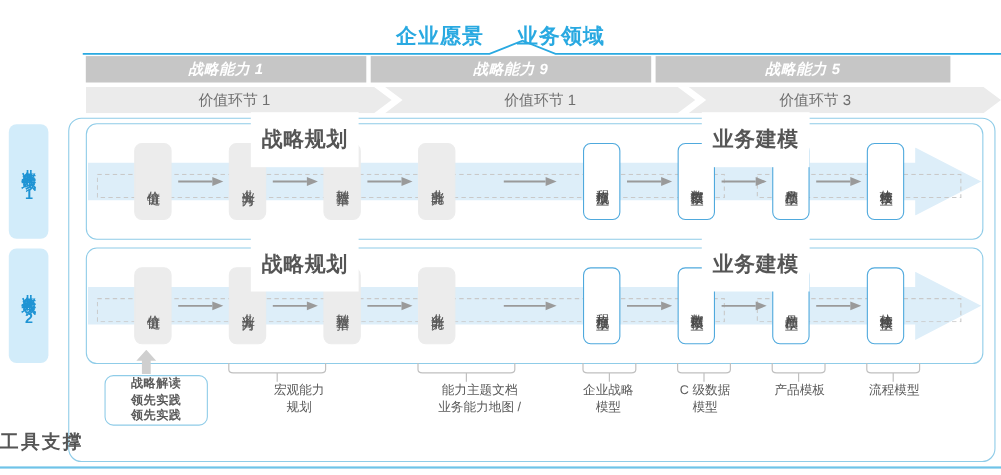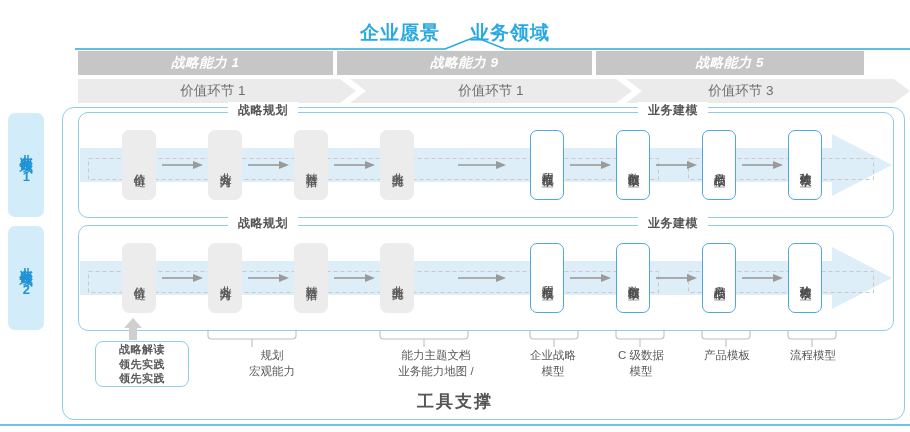--- a/index.html
+++ b/index.html
@@ -69,22 +69,22 @@
     box-sizing:border-box;
   }
   #band-1{top:112px;}
   #band-2{top:225px;}
   .band-border{
     position:absolute;inset:0;
     border:1.3px solid #8fcce8;border-radius:10px;box-sizing:border-box;
   }
   .band-title{
     position:absolute;top:-10px;
-    background:#ffffff;padding:0 10px;
-    font-size:12px;font-weight:bold;color:#555555;
+    background:#ffffff;padding:12px 10px;
+    font-size:19px;font-weight:bold;color:#555555;
     white-space:nowrap;z-index:6;letter-spacing:.5px;
   }
   .band-title.left{left:150px;}
   .band-title.right{left:560px;}
 
   
   .flow-arrow{position:absolute;left:2px;top:22px;width:812px;height:62px;z-index:1;}
 
   
   .track{position:absolute;left:10px;top:46px;width:795px;height:22px;z-index:2;}
@@ -118,21 +118,21 @@
     font-weight:bold;letter-spacing:.5px;z-index:5;
   }
   .tool-label{
     position:absolute;top:348px;
     font-size:11.5px;color:#5a5a5a;line-height:1.35;text-align:center;
     white-space:nowrap;z-index:4;
   }
 
   .support-title{
     position:absolute;left:0;top:390px;width:910px;
-    text-align:center;font-size:17px;font-weight:bold;color:#555555;
+    text-align:left;font-size:17px;font-weight:bold;color:#555555;
     letter-spacing:2px;
   }
   .bottom-rule{
     position:absolute;left:0;top:424px;width:910px;height:2px;background:#6fc3e8;
   }
 </style>
 </head>
 <body>
 
 <div class="root">
@@ -331,22 +331,22 @@
 
   <div class="tool-box">
     <div>
       <div>战略解读</div>
       <div>领先实践</div>
       <div>领先实践</div>
     </div>
   </div>
 
   <div class="tool-label" style="left:208px;width:128px">
+    <div>宏观能力</div>
     <div>规划</div>
-    <div>宏观能力</div>
   </div>
   <div class="tool-label" style="left:360px;width:152px">
     <div>能力主题文档</div>
     <div>业务能力地图 /</div>
   </div>
   <div class="tool-label" style="left:498px;width:110px">
     <div>企业战略</div>
     <div>模型</div>
   </div>
   <div class="tool-label" style="left:586px;width:110px">

